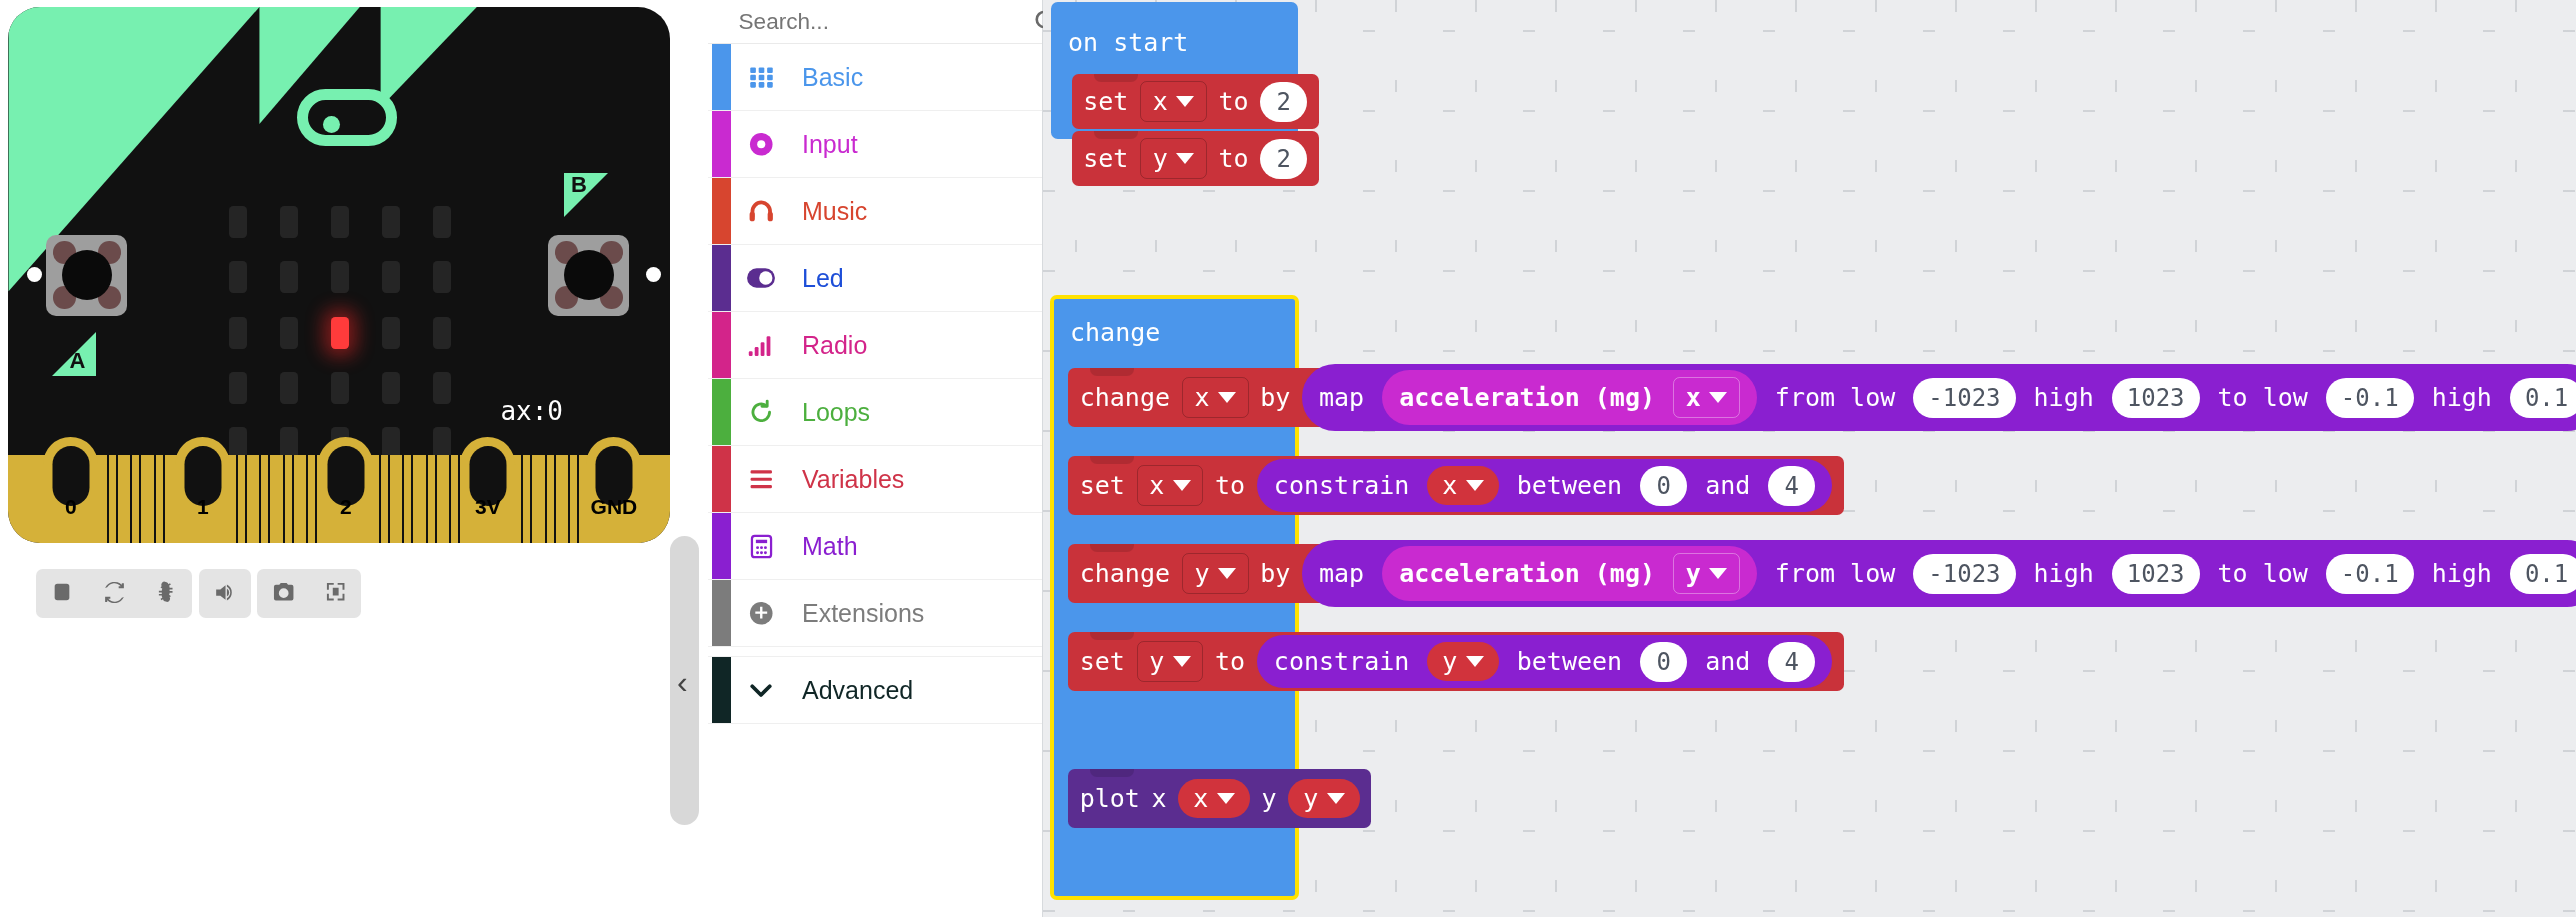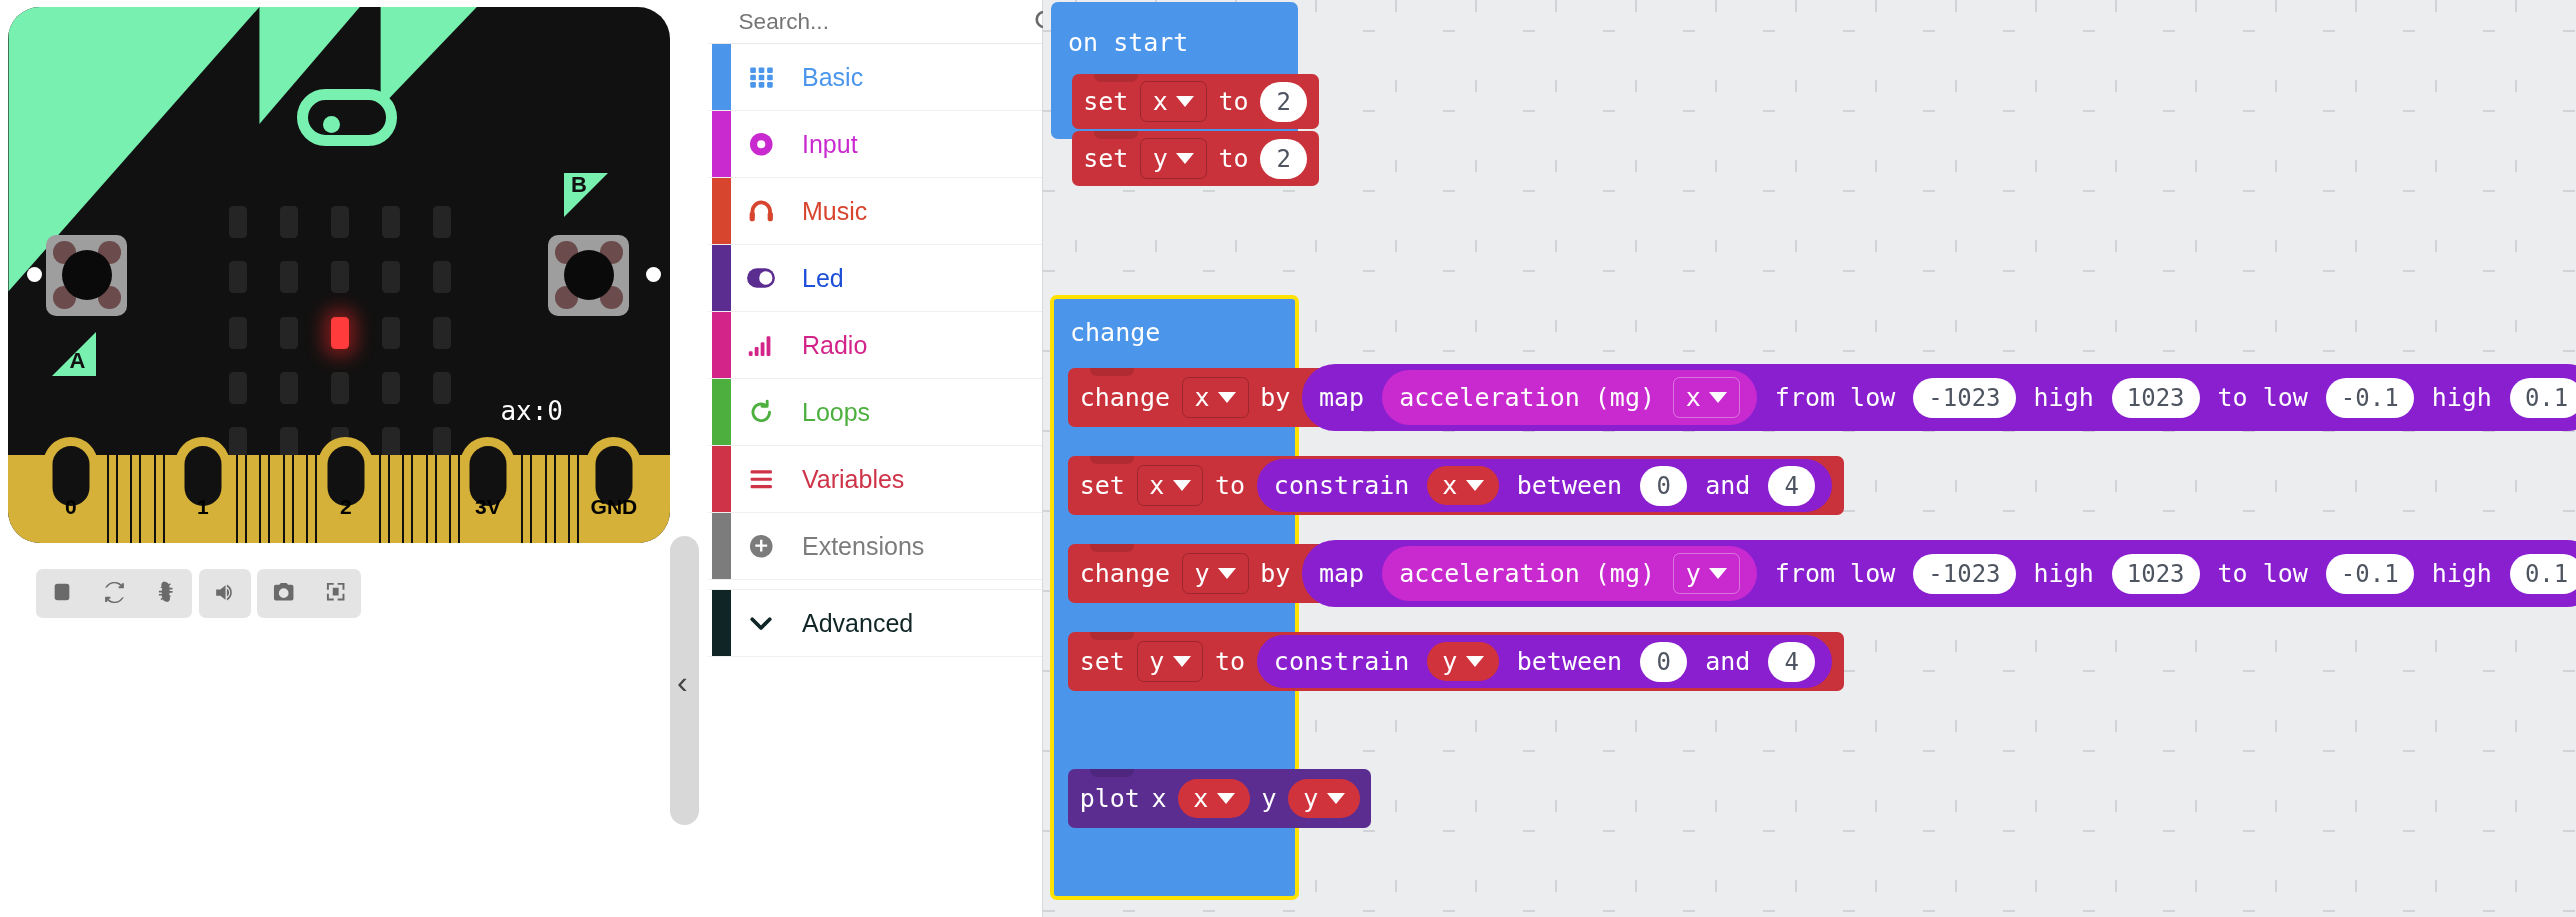--- a/index.html
+++ b/index.html
@@ -376,21 +376,21 @@
     align-items: center;
     gap: 18px;
     border-radius: 33px;
     padding: 6.7px 17px;
     color: #fff;
     font-size: 25px;
     font-family: "DejaVu Sans Mono", monospace;
     white-space: nowrap;
   }
   .rep.purple { background: #8a1fd0; }
-  .rep.magenta { background: #c92ad0; }
+  .rep.magenta { background: #c92ad0; font-weight: bold; }
   .rep.magenta .vfield { border-color: rgba(255,255,255,0.35); }
 </style>
 </head>
 <body>
 
 <div id="root">
 
   <div class="sim-panel">
     <div class="microbit">
 
@@ -662,20 +662,36 @@
       <div class="cicon">
         <svg width="28.5" height="28.5" viewBox="0 0 24 24" fill="#cf3348">
           <rect x="3" y="4.5" width="18" height="2.6" rx="1"></rect>
             <rect x="3" y="10.7" width="18" height="2.6" rx="1"></rect>
             <rect x="3" y="16.9" width="18" height="2.6" rx="1"></rect>
         </svg>
       </div>
       <div class="clabel" style="color:#cf3348">Variables</div>
     </div>
 
+    <div class="cat">
+      <div class="stripe" style="background:#8a1fd0"></div>
+      <div class="cicon">
+        <svg width="27" height="27" viewBox="0 0 24 24" fill="none" stroke="#8a1fd0" stroke-width="2">
+          <rect x="3.5" y="2.5" width="17" height="19" rx="2.5"></rect>
+          <rect x="7" y="6" width="10" height="3" fill="#8a1fd0" stroke="none"></rect>
+          <circle cx="8.5" cy="13" r="1.3" fill="#8a1fd0" stroke="none"></circle>
+            <circle cx="12" cy="13" r="1.3" fill="#8a1fd0" stroke="none"></circle>
+            <circle cx="15.5" cy="13" r="1.3" fill="#8a1fd0" stroke="none"></circle>
+          <circle cx="8.5" cy="17.5" r="1.3" fill="#8a1fd0" stroke="none"></circle>
+            <circle cx="12" cy="17.5" r="1.3" fill="#8a1fd0" stroke="none"></circle>
+            <circle cx="15.5" cy="17.5" r="1.3" fill="#8a1fd0" stroke="none"></circle>
+        </svg>
+      </div>
+      <div class="clabel" style="color:#8a1fd0">Math</div>
+    </div>
 
     <div class="cat">
       <div class="stripe" style="background:#7c7c7c"></div>
       <div class="cicon">
         <svg width="28.5" height="28.5" viewBox="0 0 24 24">
             <circle cx="12" cy="12" r="9.5" fill="#7c7c7c"></circle>
             <path d="M11 6.5h2v4h4v2h-4v4h-2v-4H7v-2h4z" fill="#fff"></path>
           </svg>
       </div>
       <div class="clabel" style="color:#7c7c7c">Extensions</div>

